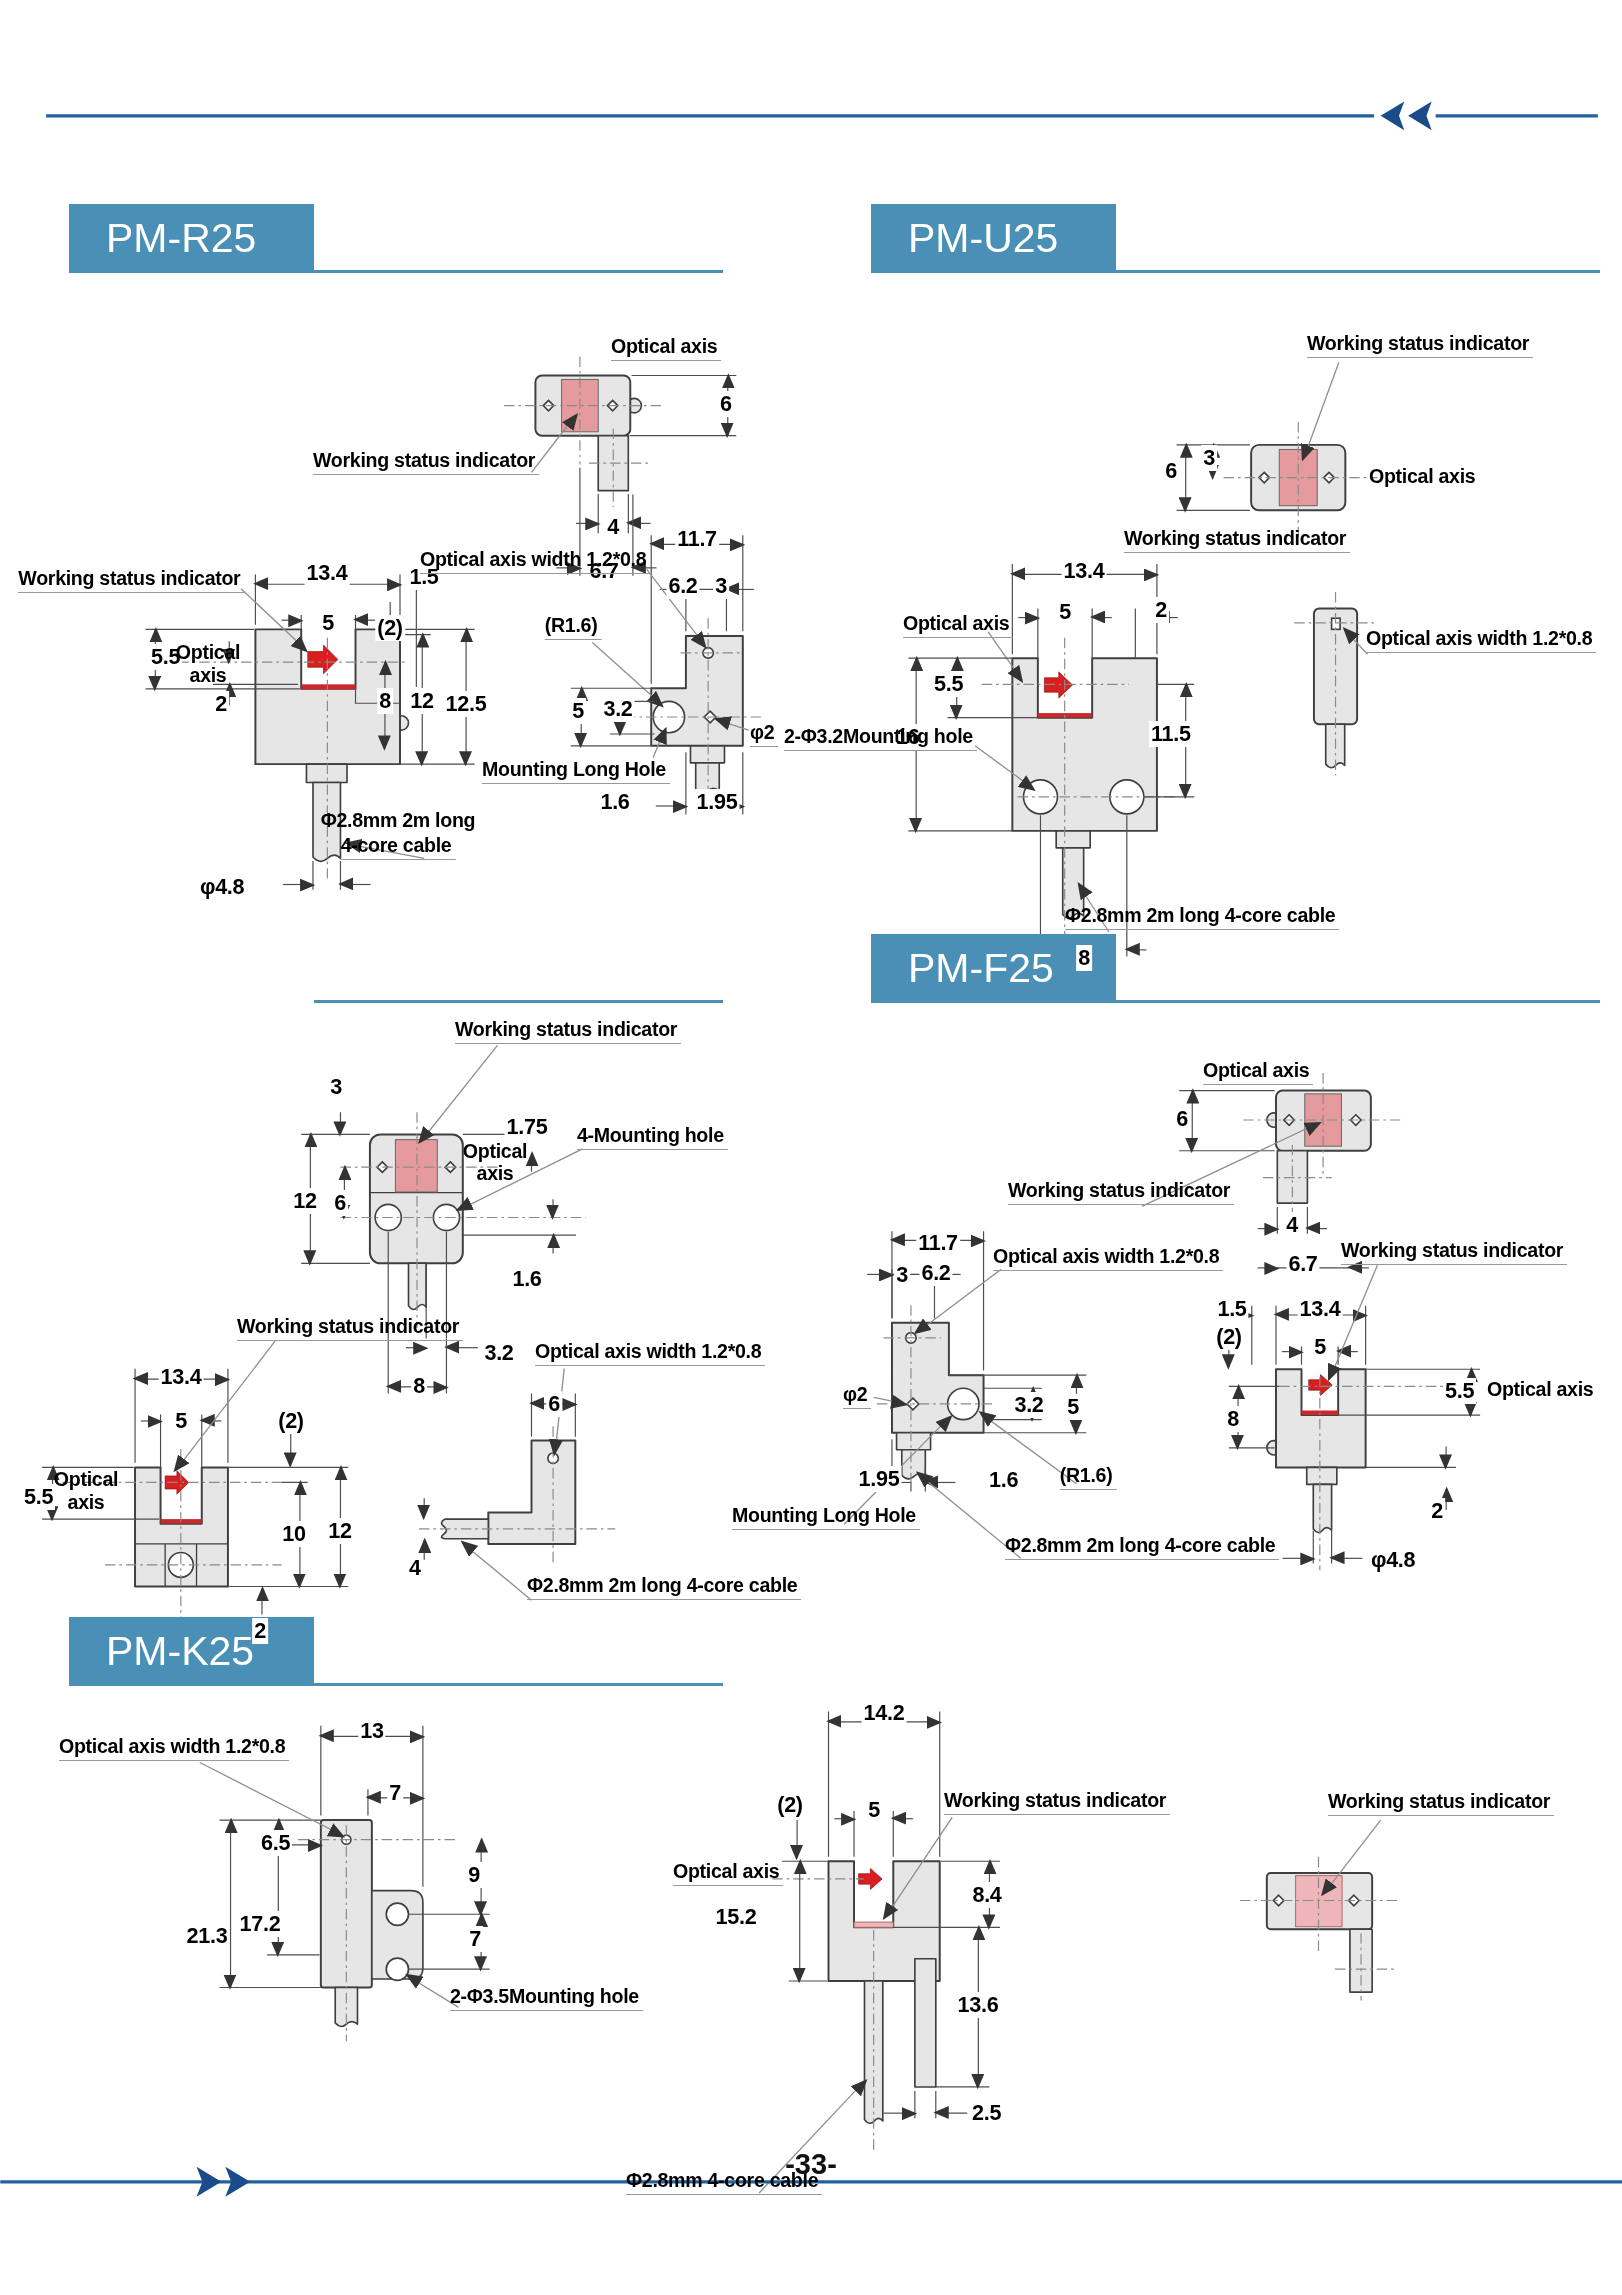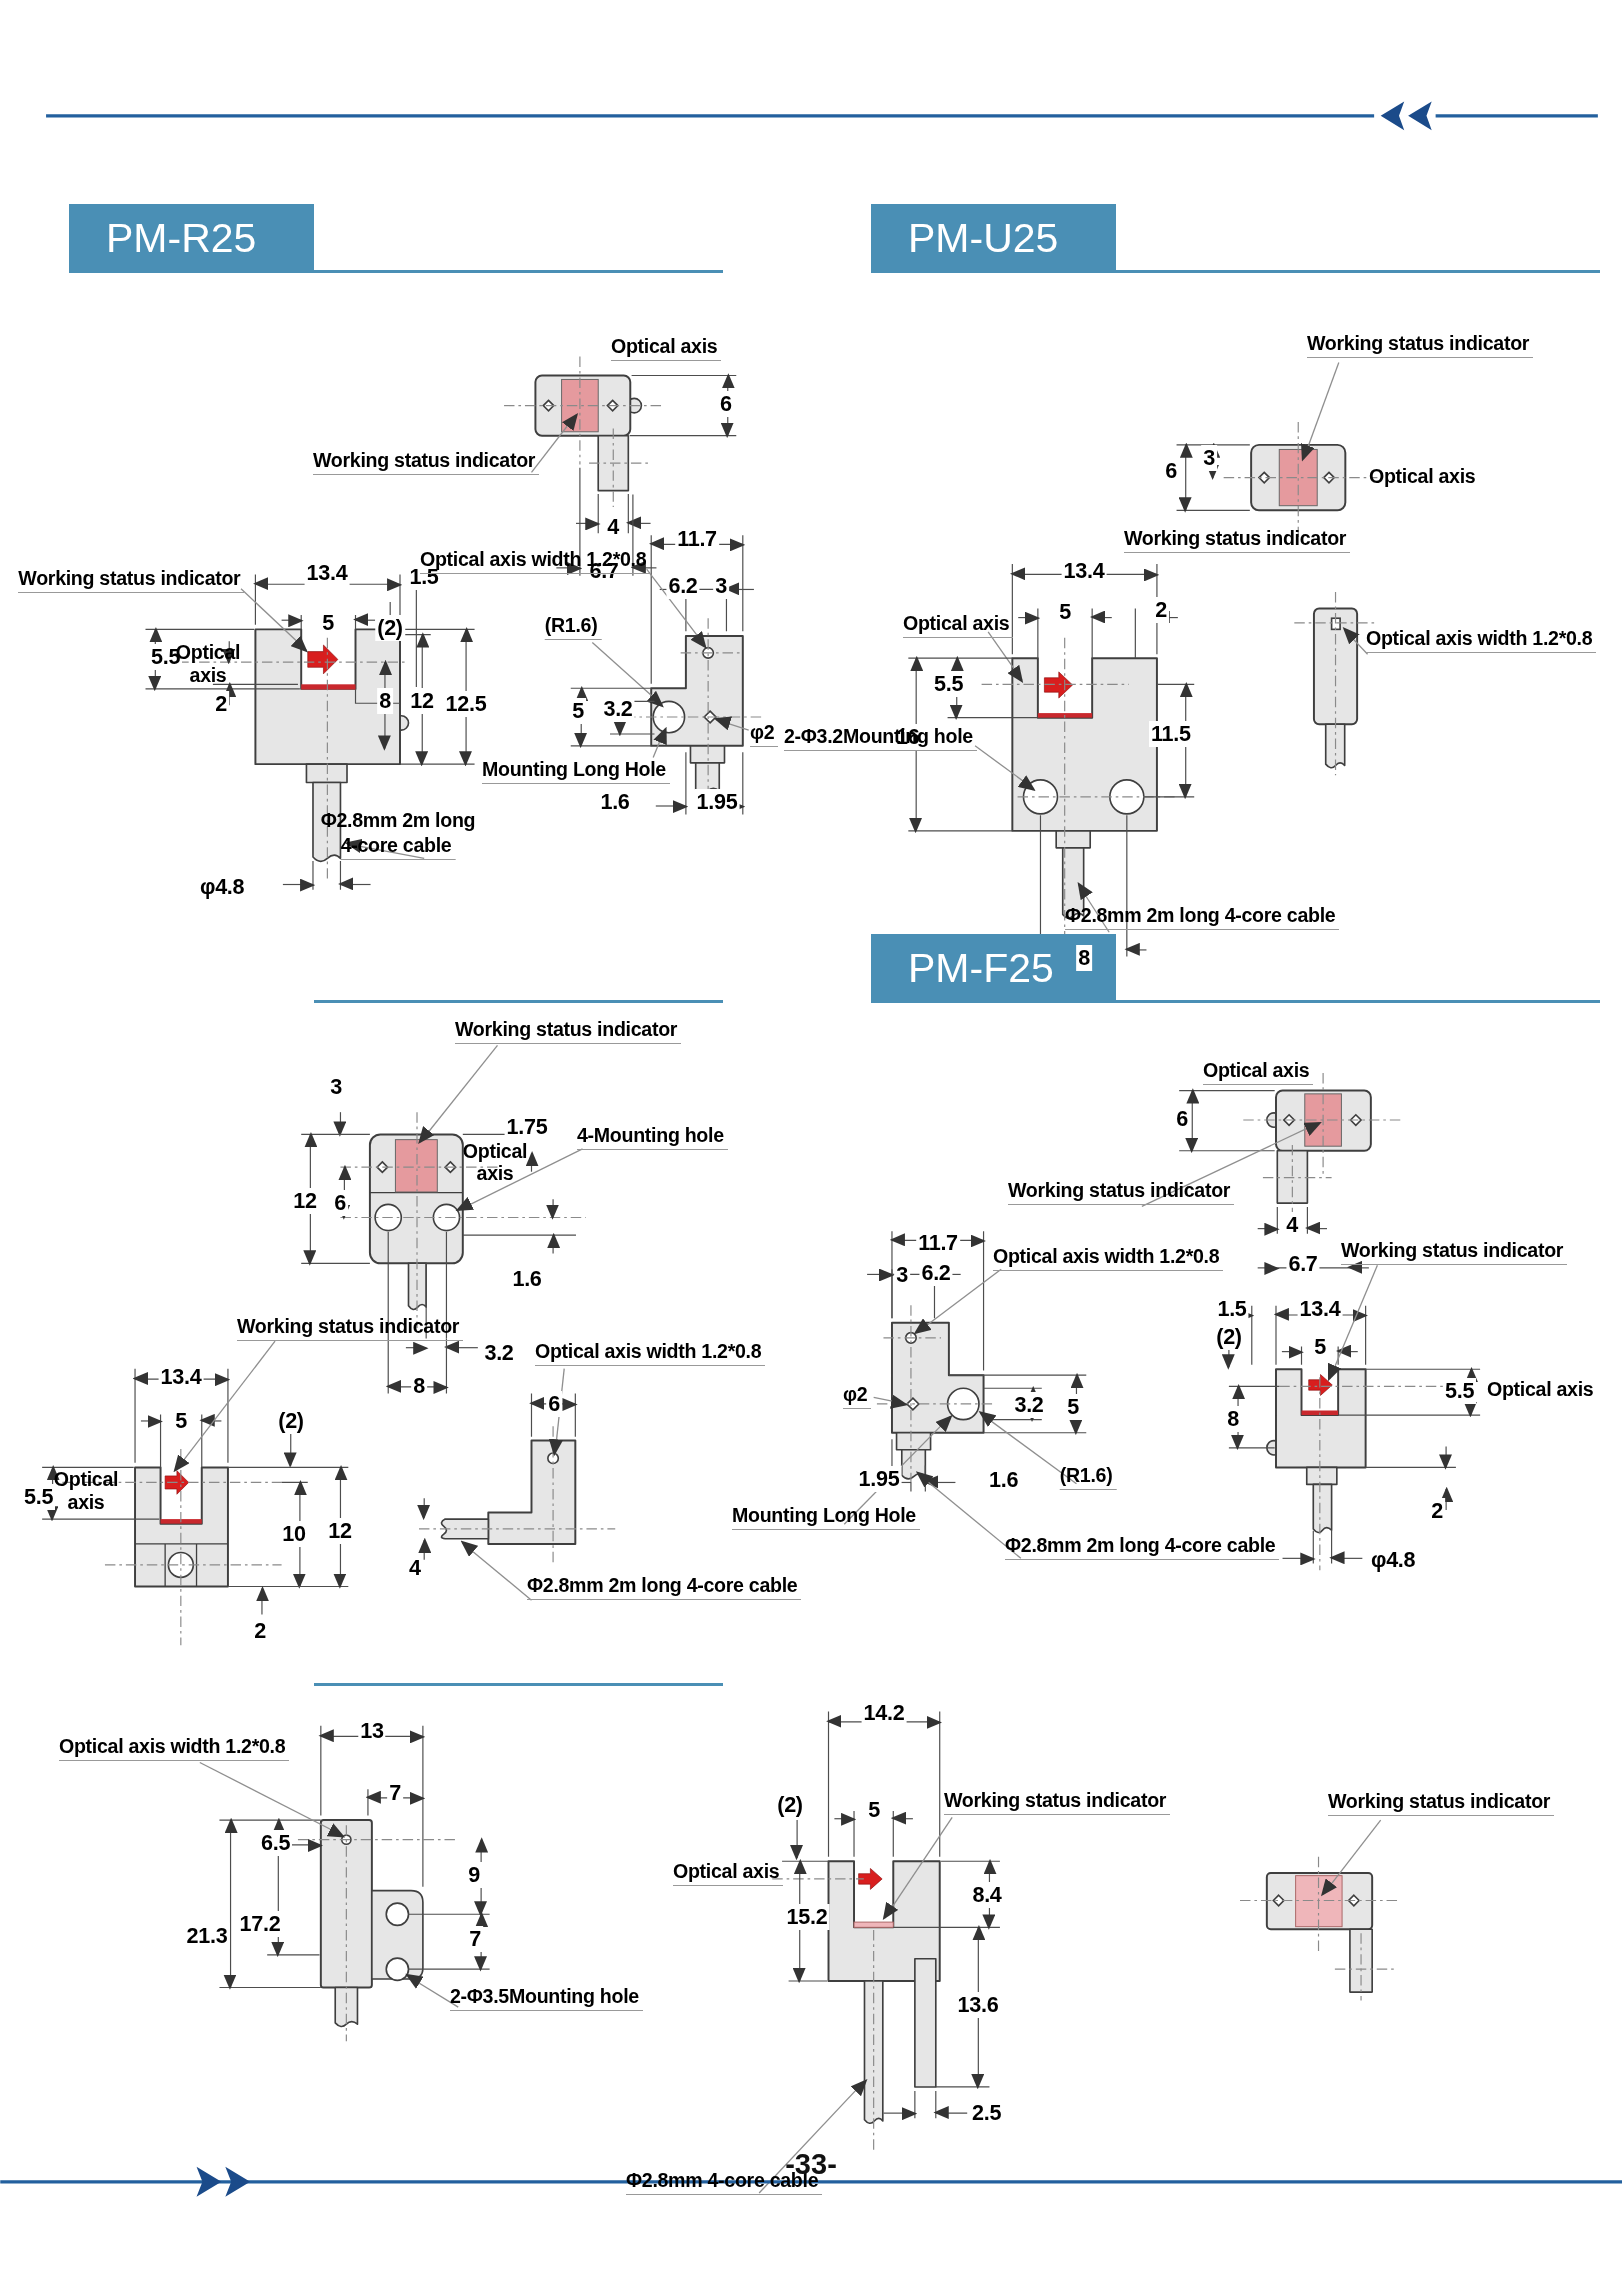--- a/index.html
+++ b/index.html
@@ -421,20 +421,23 @@
   </div>
   <div class="sec-rule" style="left:1115px;top:270px;width:485px;"></div>
 
   <div class="sec-rule" style="left:314px;top:1000px;width:409px;"></div>
 
   <div class="sec-header" style="left:871px;top:934px;">
     <span>PM-F25</span>
   </div>
   <div class="sec-rule" style="left:1115px;top:1000px;width:485px;"></div>
 
+  <div class="sec-header" style="left:69px;top:1617px;">
+    <span>PM-K25</span>
+  </div>
   <div class="sec-rule" style="left:314px;top:1683px;width:409px;"></div>
 
   <div id="labels">
       <span class="t-lead" style="left: 611px; top: 335px;">Optical axis</span>
       <span class="t-dim" style="left: 718px; top: 391px;">6</span>
       <span class="t-lead" style="left: 313px; top: 449px;">Working status indicator</span>
       <span class="t-dim" style="left: 613px; top: 514px; transform: translateX(-50%);">4</span>
       <span class="t-dim" style="left: 604px; top: 558px; transform: translateX(-50%);">6.7</span>
       <span class="t-lead" style="left: 18.3px; top: 567px;">Working status indicator</span>
       <span class="t-dim" style="left: 327px; top: 560px; transform: translateX(-50%);">13.4</span>
@@ -538,21 +541,21 @@
       <span class="t-dim" style="left: 207px; top: 1923px; transform: translateX(-50%);">21.3</span>
       <span class="t-dim" style="left: 474px; top: 1862px; transform: translateX(-50%);">9</span>
       <span class="t-dim" style="left: 475px; top: 1926px; transform: translateX(-50%);">7</span>
       <span class="t-lead" style="left: 450px; top: 1985px;">2-Φ3.5Mounting hole</span>
       <span class="t-dim" style="left: 884px; top: 1700px; transform: translateX(-50%);">14.2</span>
       <span class="t-dim" style="left: 790px; top: 1792px; transform: translateX(-50%);">(2)</span>
       <span class="t-dim" style="left: 874px; top: 1797px; transform: translateX(-50%);">5</span>
       <span class="t-lead" style="left: 944px; top: 1789px;">Working status indicator</span>
       <span class="t-lead" style="left: 673px; top: 1860px;">Optical axis</span>
       <span class="t-dim" style="left: 987px; top: 1882px; transform: translateX(-50%);">8.4</span>
-      <span class="t-dim" style="left: 807px; top: 1904px; transform: translateX(-50%);">15.2</span>
+      <span class="t-dim" style="left: 736px; top: 1904px; transform: translateX(-50%);">15.2</span>
       <span class="t-dim" style="left: 978px; top: 1992px; transform: translateX(-50%);">13.6</span>
       <span class="t-dim" style="left: 970px; top: 2100px;">2.5</span>
       <span class="t-lead" style="left: 626px; top: 2169px;">Φ2.8mm  4-core cable</span>
       <span class="t-lead" style="left: 1328px; top: 1790px;">Working status indicator</span>
     </div>
 
   <span class="page-num" style="left:811px;top:2148px;">-33-</span>
 </div>
 
 

